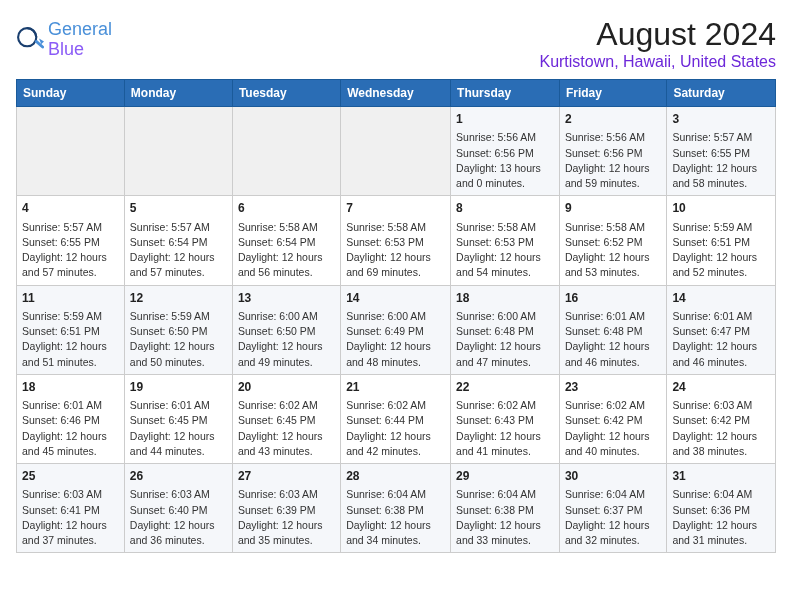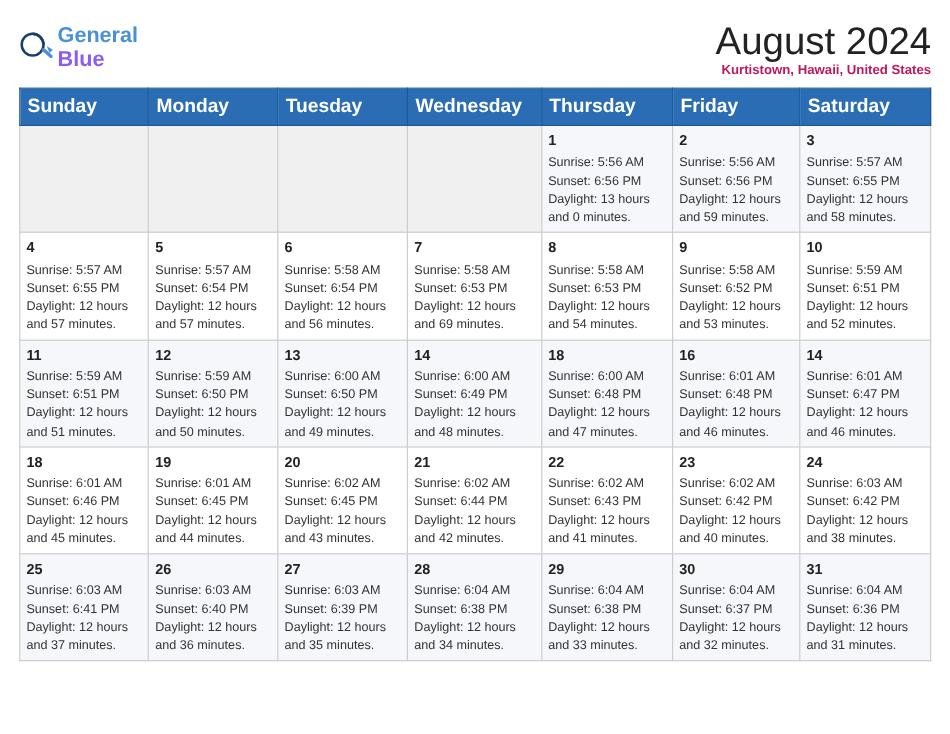--- a/index.html
+++ b/index.html
@@ -16,56 +16,56 @@
       justify-content: space-between;
       margin-bottom: 8px;
     }
     .logo {
       display: flex;
       align-items: center;
       margin-top: 4px;
     }
     .logo-text {
       font-size: 18px;
-      font-weight: bold;
+      font-weight: normal;
       color: #1a3f6f;
       line-height: 1.1;
     }
     .logo-text span {
       color: #4a90d9;
     }
     .logo-icon {
       width: 28px;
       height: 28px;
       margin-right: 4px;
     }
     .title-block {
       text-align: right;
     }
     .title-block h1 {
       font-size: 32px;
       color: #222;
       font-weight: normal;
     }
     .title-block h2 {
-      font-size: 11px;
-      color: #be185d;
-      font-weight: bold;
+      font-size: 16px;
+      color: #6d28d9;
+      font-weight: normal;
     }
     table {
       width: 100%;
       border-collapse: collapse;
       font-size: 11px;
     }
     thead tr th {
       background-color: #2a6db5;
       color: #fff;
       text-align: left;
       padding: 6px 6px;
-      font-size: 16px;
+      font-size: 12px;
       font-weight: bold;
       border: 1px solid #1a5a9a;
     }
     tbody tr td {
       border: 1px solid #ccc;
       vertical-align: top;
       padding: 4px 5px;
       height: 80px;
       width: 113px;
       background: #fff;

